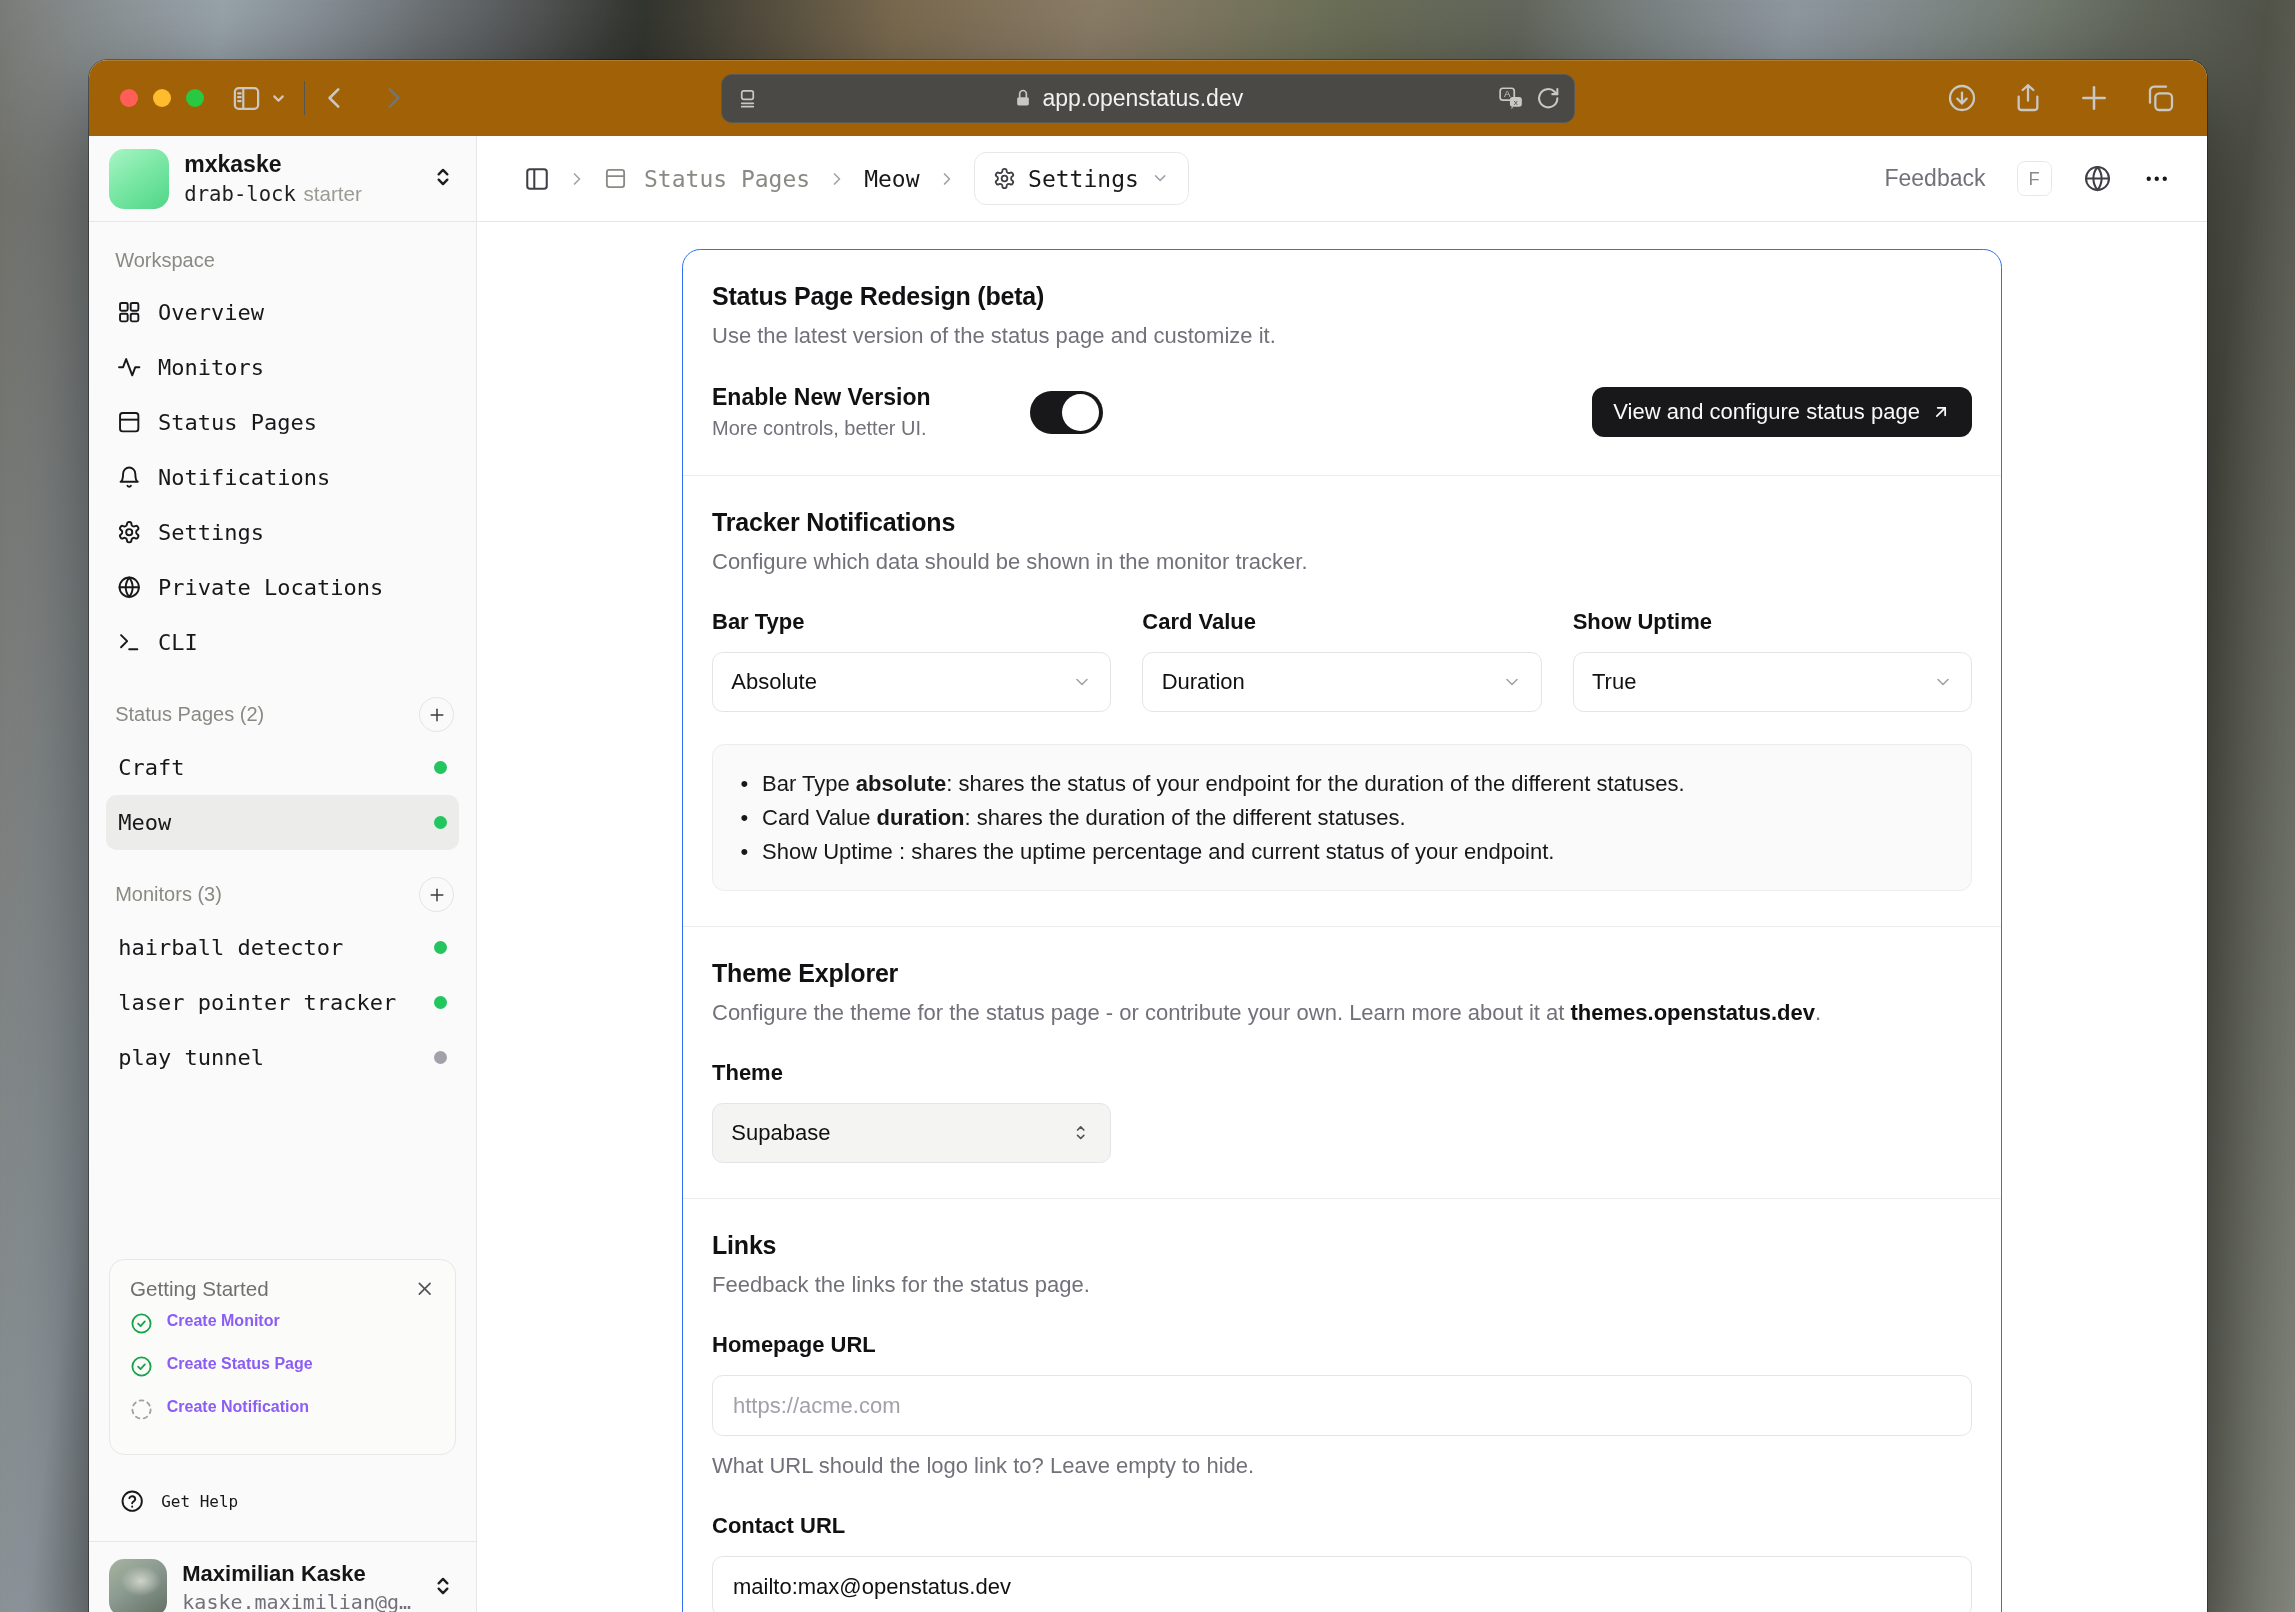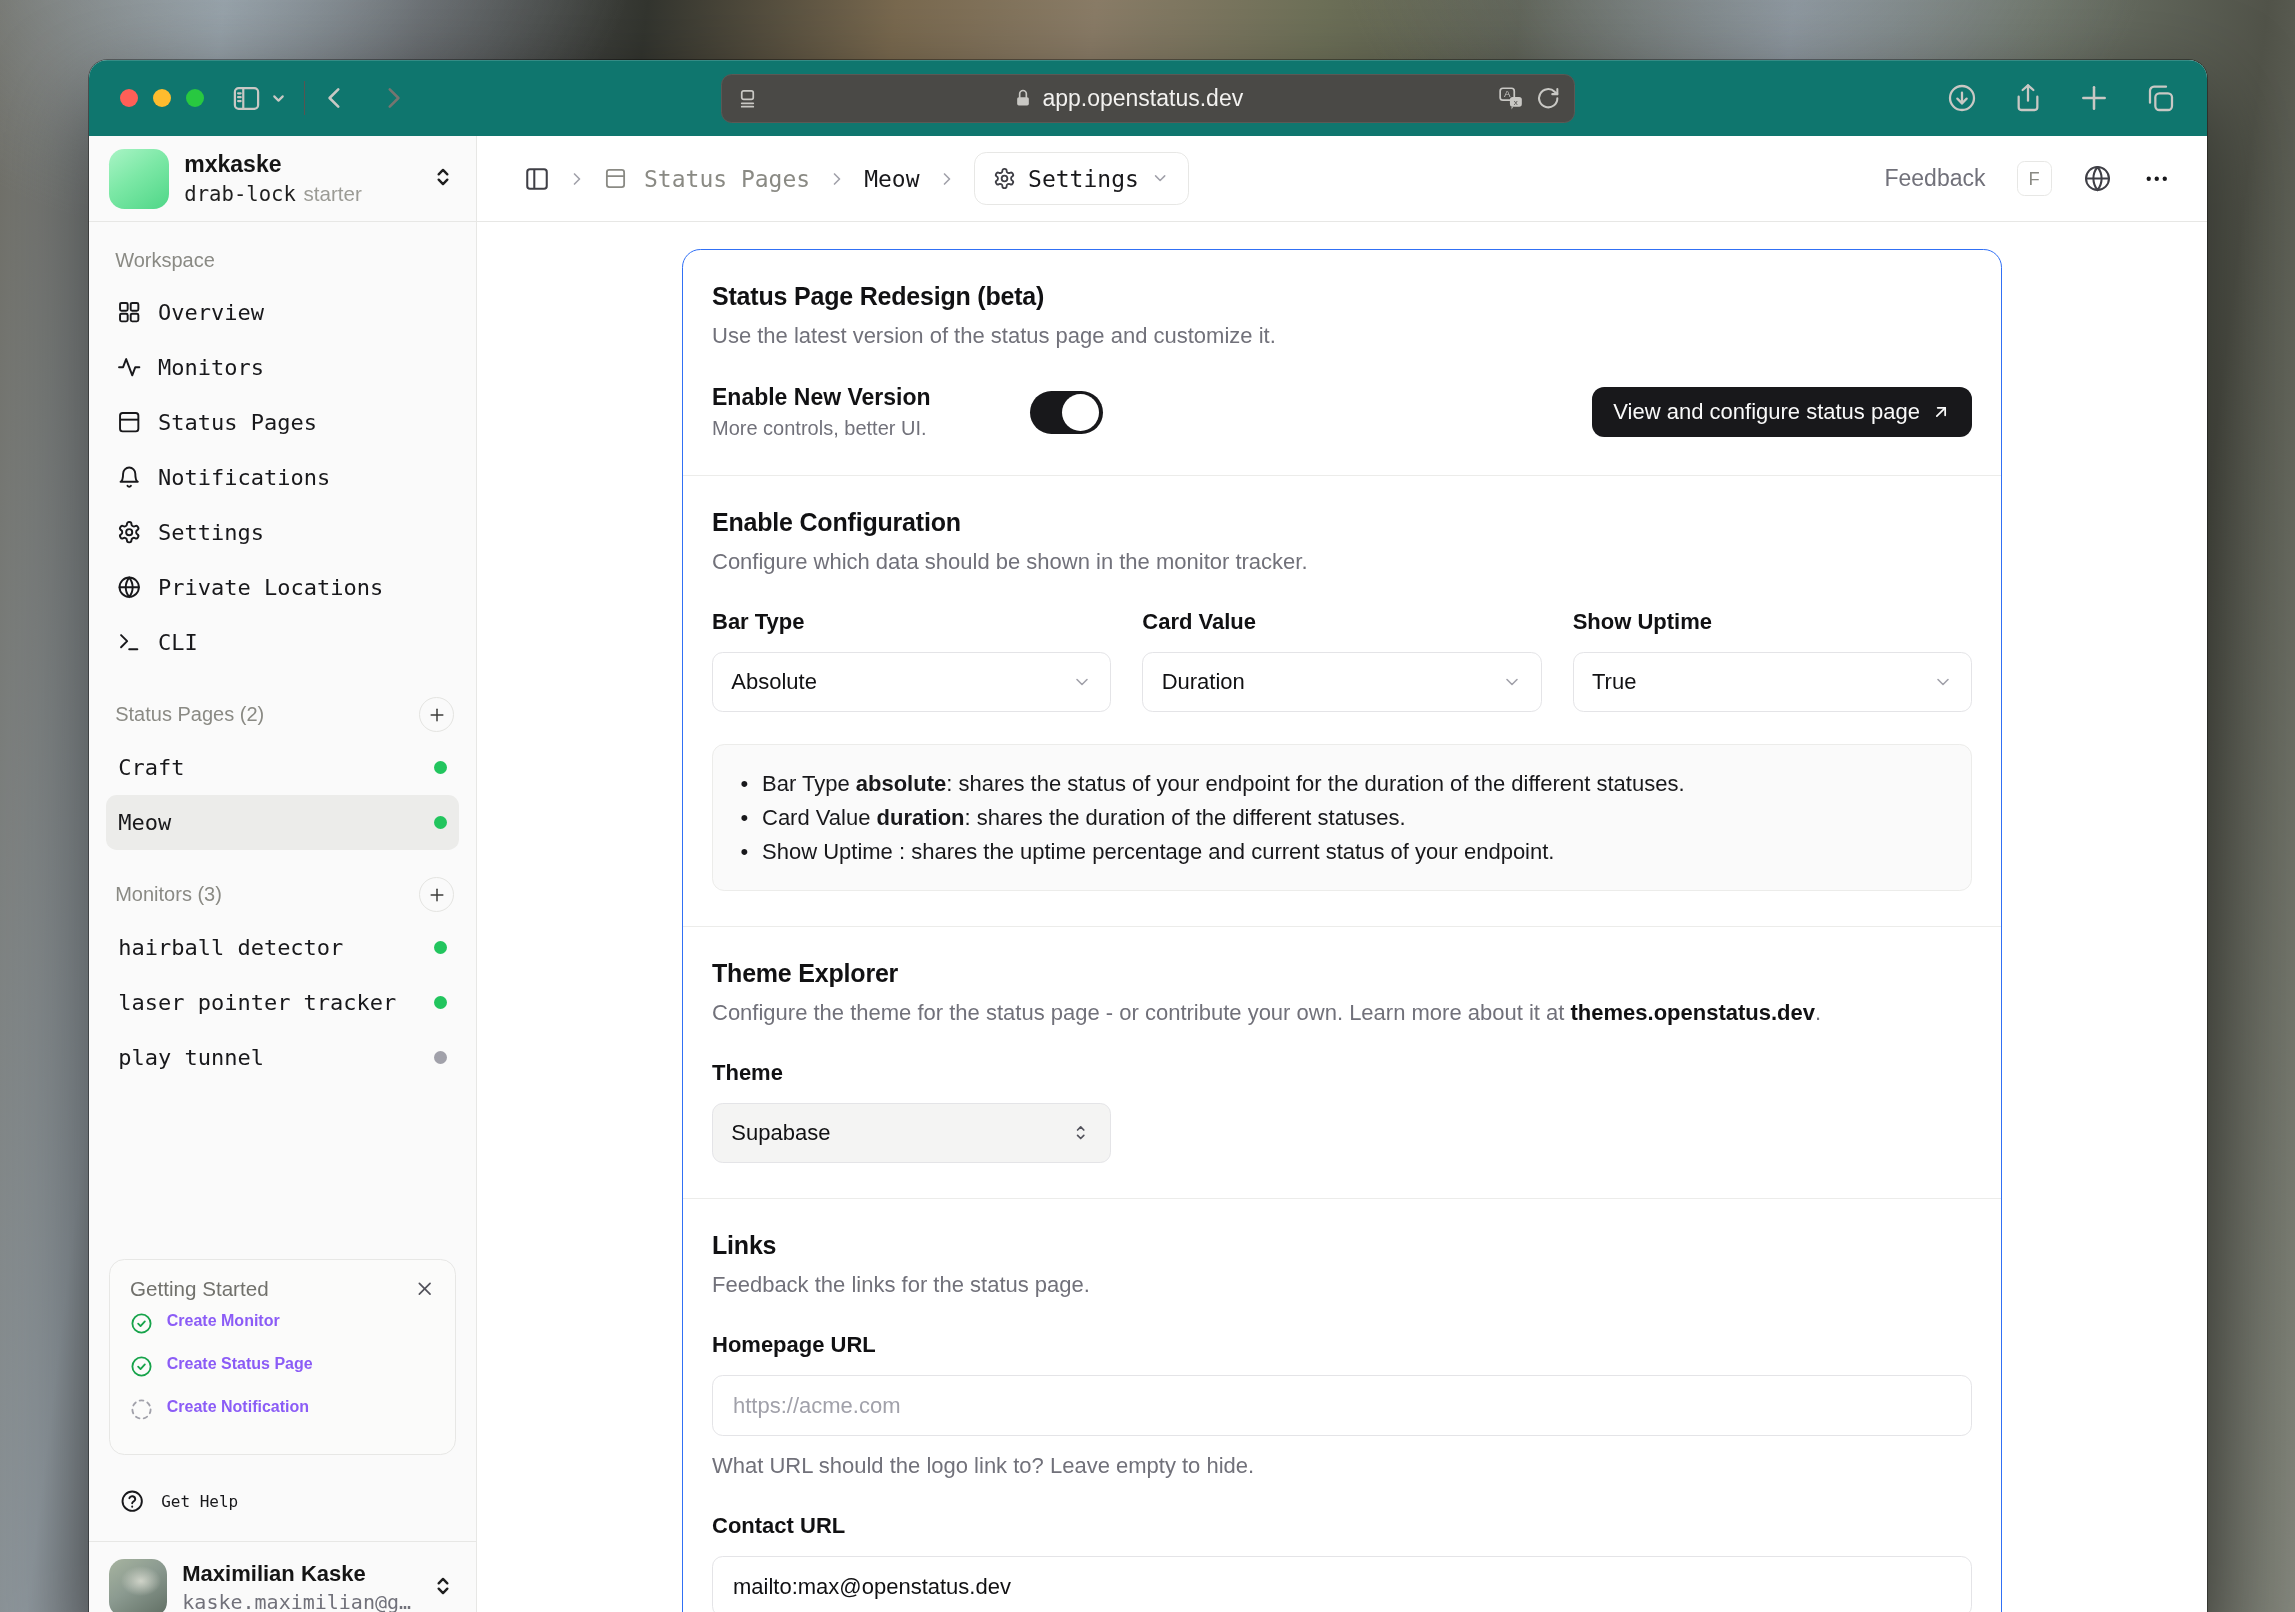--- a/index.html
+++ b/index.html
@@ -16,21 +16,21 @@
 
   
   .window {
     position:absolute; left:89px; top:60px; width:2118px; height:1573px;
     border-radius:18.3px; overflow:hidden; display:flex; flex-direction:column;
     box-shadow:0 38px 92px rgba(0,0,0,.55), 0 0 0 0.8px rgba(0,0,0,.45);
     background:#fff;
   }
   
   .toolbar {
-    height:76px; flex:0 0 76px; background:#0f766e; position:relative;
+    height:76px; flex:0 0 76px; background:#a16207; position:relative;
     display:flex; align-items:center; padding:0 31px;
     box-shadow:inset 0 1.1px 0 rgba(255,255,255,.16);
   }
   .lights { display:flex; gap:14.5px; margin-right:27.5px; }
   .light { width:18.3px; height:18.3px; border-radius:50%; }
   .tb-sep { width:1.1px; height:34px; background:#565551; margin:0 17px; }
   .tbicon { color:#c9c8c4; display:flex; align-items:center; justify-content:center; }
   .tbicon svg { display:block; }
   .dim { color:#767570; }
   .urlbar {
@@ -510,21 +510,21 @@
                       <line x1="7" y1="17" x2="17" y2="7"></line>
                       <polyline points="8 7 17 7 17 16"></polyline>
                     </svg>
                   </span>
               </button>
             </div>
           </div>
           <div class="divider"></div>
 
           <div class="sect">
-            <div class="sec-title">Enable Configuration</div>
+            <div class="sec-title">Tracker Notifications</div>
             <div class="sec-desc">Configure which data should be shown in the monitor tracker.</div>
             <div class="grid3">
               <div>
                 <div class="sel-label">Bar Type</div>
                 <div class="sel">
                   <span>Absolute</span>
                   <span class="chev">
                       <svg width="20" height="20" viewBox="0 0 24 24" fill="none" stroke="currentColor" stroke-width="1.9" stroke-linecap="round" stroke-linejoin="round">
                         <polyline points="6 9 12 15 18 9"></polyline>
                       </svg>

